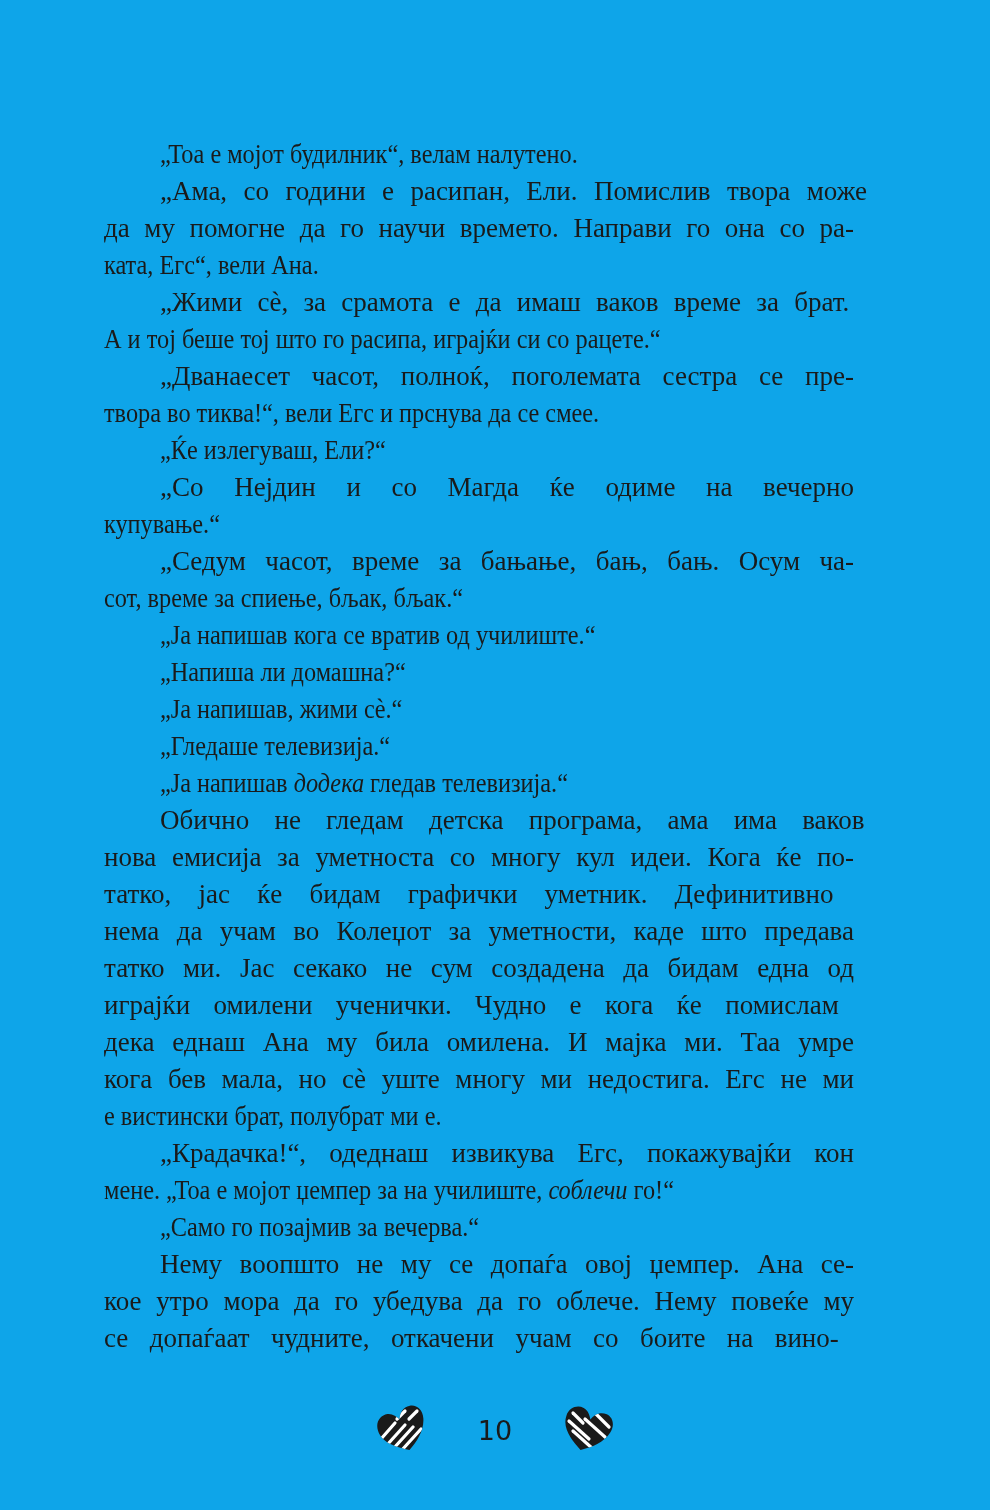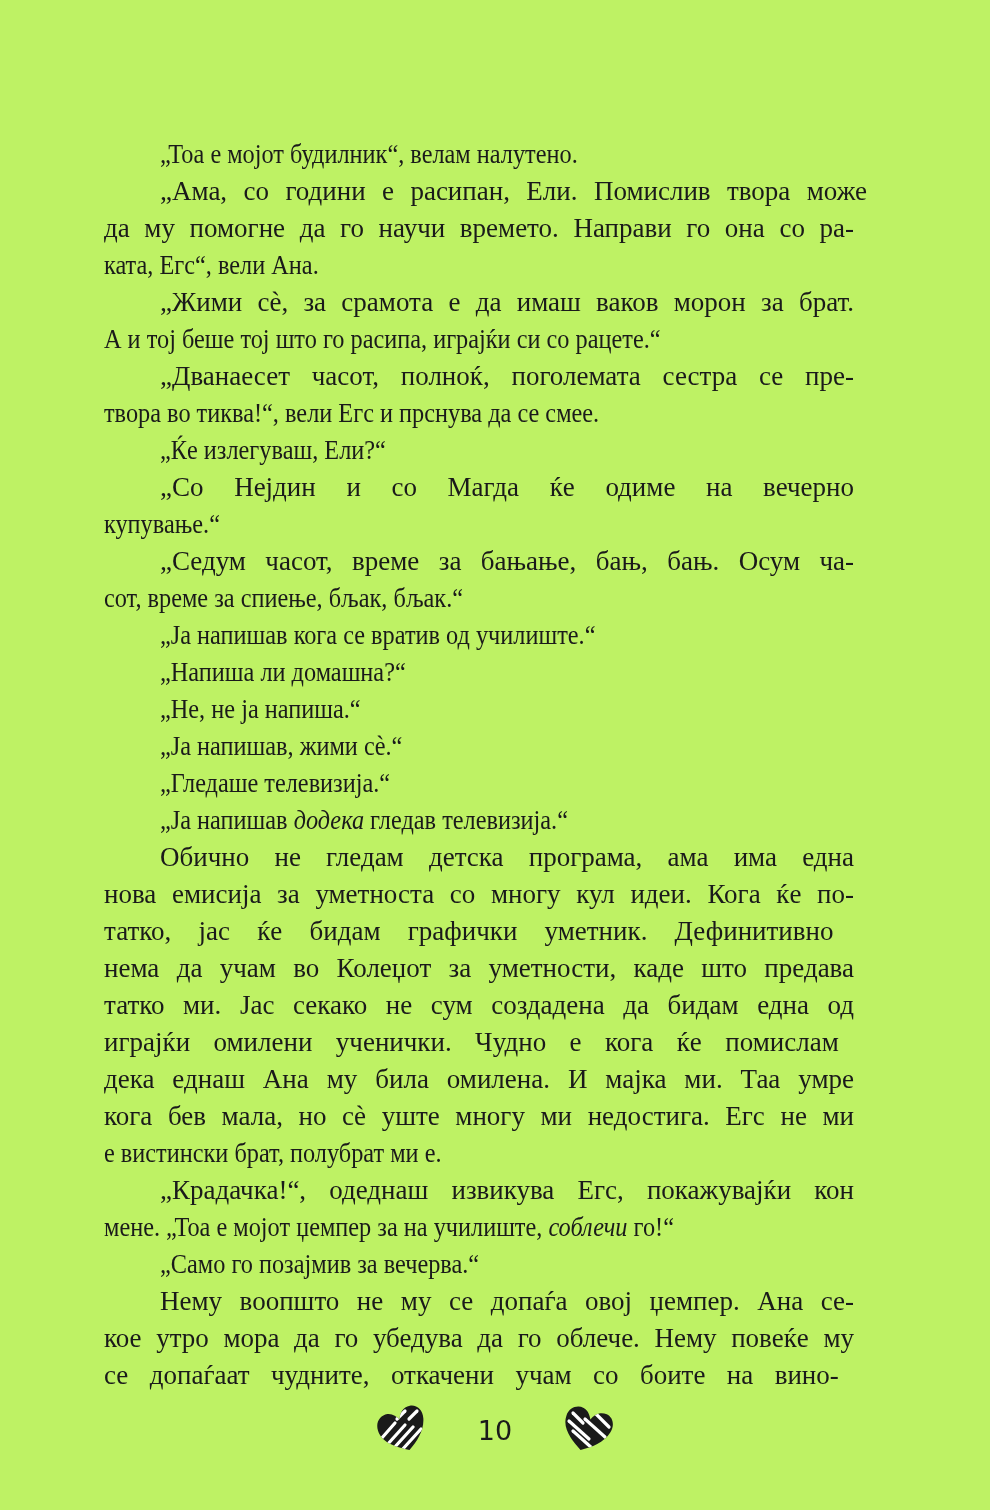--- a/index.html
+++ b/index.html
@@ -1,17 +1,17 @@
 <!DOCTYPE html>
 <html><head>
 <meta charset="utf-8">
 <style>
   html, body { margin: 0; padding: 0; background: #ffffff; }
   body { width: 990px; height: 1510px; position: relative; overflow: hidden; }
-  .page { position: absolute; left: 0; top: 0; width: 990px; height: 1510px; background: #bef264; }
+  .page { position: absolute; left: 0; top: 0; width: 990px; height: 1510px; background: #0ea5e9; }
   .text {
     position: absolute; left: 104px; top: 136px; width: 750px;
     font-family: "Liberation Serif", "DejaVu Serif", serif;
     font-size: 27px; line-height: 37px; color: #1a1a1a;
   }
   .line {
     display: block; height: 37px; white-space: nowrap;
     text-align: justify; text-align-last: justify;
     transform-origin: left center;
   }
@@ -31,36 +31,35 @@
 </style>
 </head>
 <body>
 
 <div class="page">
   <div class="text" id="text">
       <div class="line indent last"><span class="inner" style="transform: scaleX(0.9);">„Тоа е мојот будилник“, велам налутено.</span></div>
       <div class="line indent"><span class="inner" style="word-spacing: 9.65039px;">„Ама, со години е расипан, Ели. Помислив твора може</span></div>
       <div class="line"><span class="inner" style="word-spacing: 7.87642px;">да му помогне да го научи времето. Направи го она со ра-</span></div>
       <div class="line last"><span class="inner" style="transform: scaleX(0.9);">ката, Егс“, вели Ана.</span></div>
-      <div class="line indent"><span class="inner" style="word-spacing: 8.52344px;">„Жими сѐ, за срамота е да имаш ваков морон за брат.</span></div>
+      <div class="line indent"><span class="inner" style="word-spacing: 8.52344px;">„Жими сѐ, за срамота е да имаш ваков време за брат.</span></div>
       <div class="line last"><span class="inner" style="transform: scaleX(0.9);">А и тој беше тој што го расипа, играјќи си со рацете.“</span></div>
       <div class="line indent"><span class="inner" style="word-spacing: 15.0651px; font-family: Liberation Serif, serif;">„Дванаесет часот, полноќ, поголемата сестра се пре-</span></div>
       <div class="line last"><span class="inner" style="transform: scaleX(0.9);">твора во тиква!“, вели Егс и прснува да се смее.</span></div>
       <div class="line indent last"><span class="inner" style="transform: scaleX(0.9);">„Ќе излегуваш, Ели?“</span></div>
       <div class="line indent"><span class="inner" style="word-spacing: 23.8848px;">„Со Нејдин и со Магда ќе одиме на вечерно</span></div>
       <div class="line last"><span class="inner" style="transform: scaleX(0.9);">купување.“</span></div>
       <div class="line indent"><span class="inner" style="word-spacing: 12.6895px;">„Седум часот, време за бањање, бањ, бањ. Осум ча-</span></div>
       <div class="line last"><span class="inner" style="transform: scaleX(0.9);">сот, време за спиење, бљак, бљак.“</span></div>
       <div class="line indent last"><span class="inner" style="transform: scaleX(0.9);">„Ја напишав кога се вратив од училиште.“</span></div>
       <div class="line indent last"><span class="inner" style="transform: scaleX(0.9);">„Напиша ли домашна?“</span></div>
-      <div class="line indent last"><span class="inner" style="transform: scaleX(0.9);">„Не, не ја напиша.“</span></div>
       <div class="line indent last"><span class="inner" style="transform: scaleX(0.9);">„Ја напишав, жими сѐ.“</span></div>
       <div class="line indent last"><span class="inner" style="transform: scaleX(0.9);">„Гледаше телевизија.“</span></div>
       <div class="line indent last"><span class="inner" style="transform: scaleX(0.9);"><span>„Ја напишав </span><em>додека</em><span> гледав телевизија.“</span></span></div>
-      <div class="line indent"><span class="inner" style="word-spacing: 18.4732px;">Обично не гледам детска програма, ама има една</span></div>
+      <div class="line indent"><span class="inner" style="word-spacing: 18.4732px;">Обично не гледам детска програма, ама има ваков</span></div>
       <div class="line"><span class="inner" style="word-spacing: 8.90938px;">нова емисија за уметноста со многу кул идеи. Кога ќе по-</span></div>
       <div class="line"><span class="inner" style="word-spacing: 20.487px;">татко, јас ќе бидам графички уметник. Дефинитивно</span></div>
       <div class="line"><span class="inner" style="word-spacing: 10.5833px;">нема да учам во Колеџот за уметности, каде што предава</span></div>
       <div class="line"><span class="inner" style="word-spacing: 11.8234px;">татко ми. Јас секако не сум создадена да бидам една од</span></div>
       <div class="line"><span class="inner" style="word-spacing: 16.6808px;">играјќи омилени ученички. Чудно е кога ќе помислам</span></div>
       <div class="line"><span class="inner" style="word-spacing: 11.1797px;">дека еднаш Ана му била омилена. И мајка ми. Таа умре</span></div>
       <div class="line"><span class="inner" style="word-spacing: 8.84659px;">кога бев мала, но сѐ уште многу ми недостига. Егс не ми</span></div>
       <div class="line last"><span class="inner" style="transform: scaleX(0.9);">е вистински брат, полубрат ми е.</span></div>
       <div class="line indent"><span class="inner" style="word-spacing: 16.3844px;">„Крадачка!“, одеднаш извикува Егс, покажувајќи кон</span></div>
       <div class="line last"><span class="inner" style="transform: scaleX(0.9);"><span>мене. „Тоа е мојот џемпер за на училиште, </span><em>соблечи</em><span> го!“</span></span></div>

